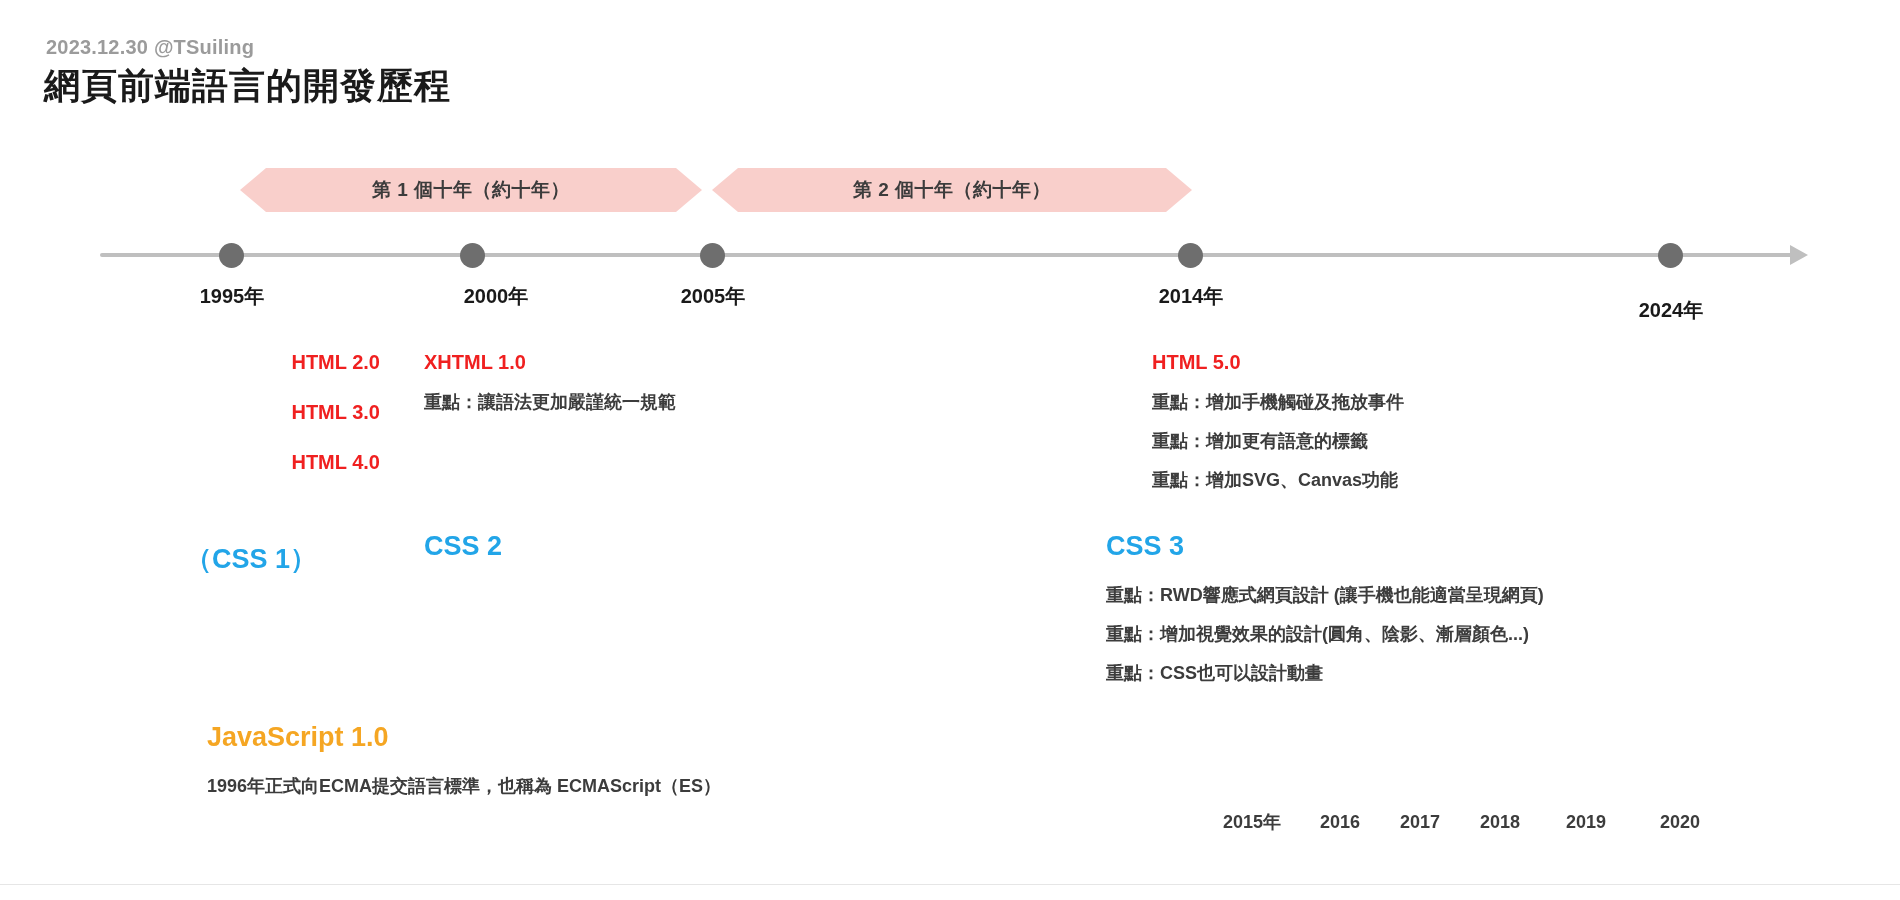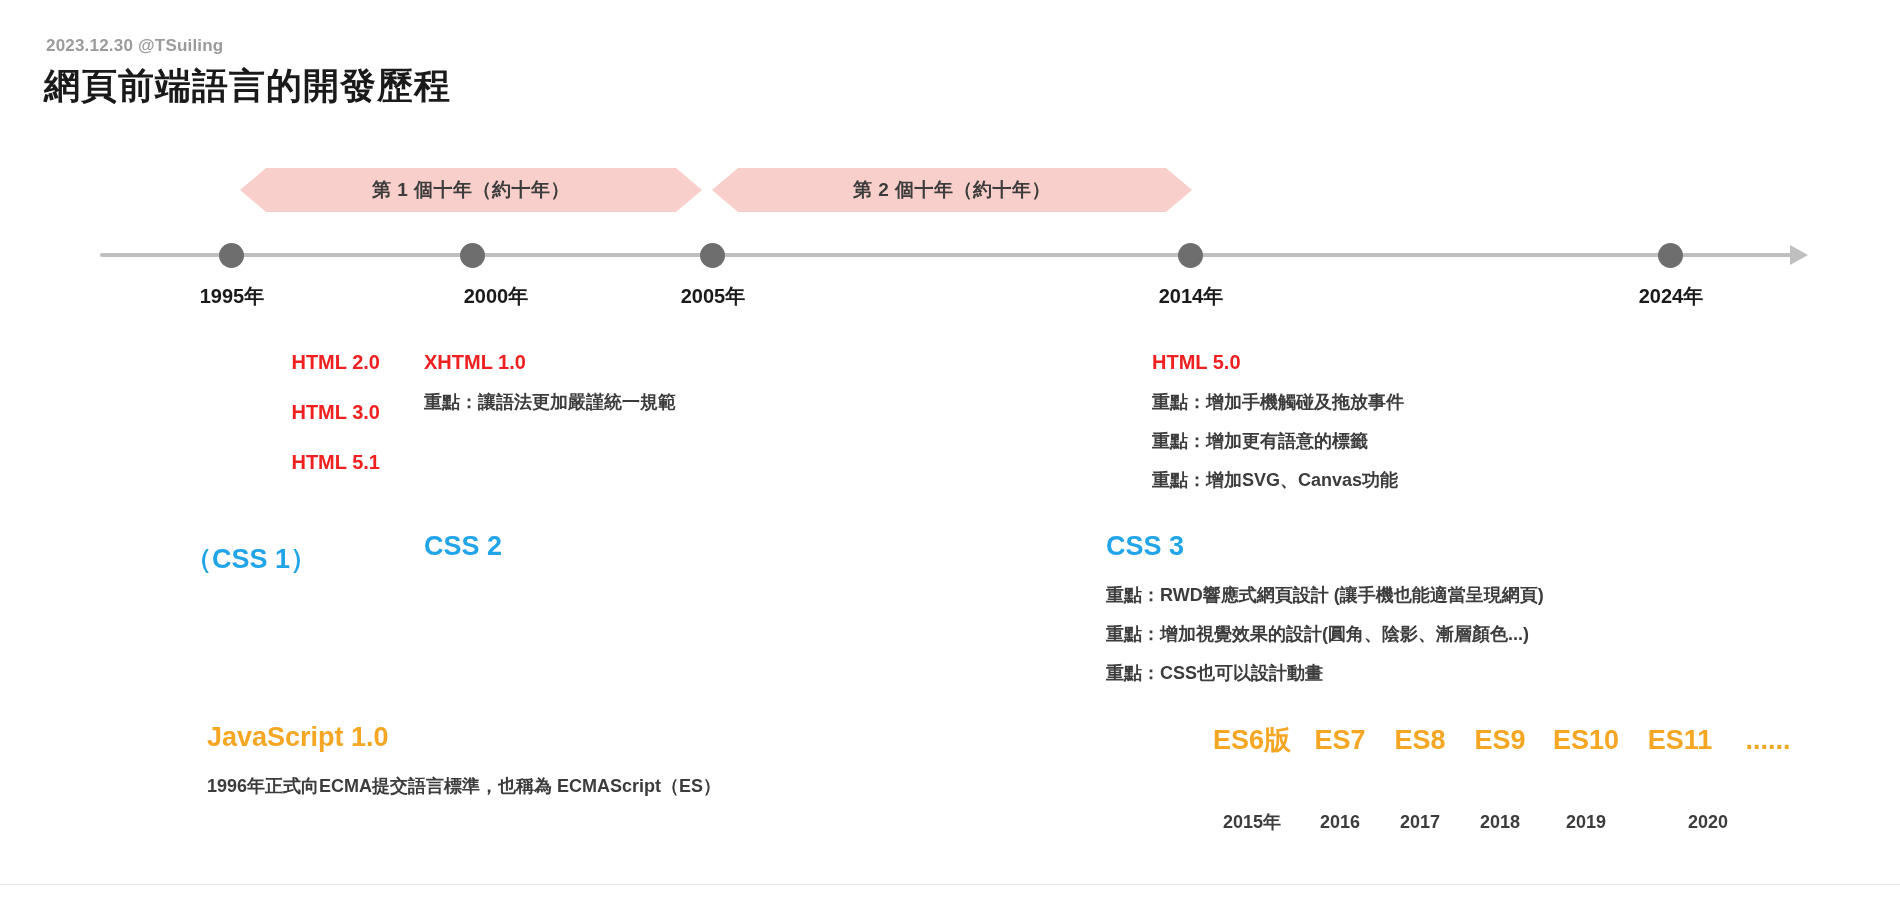--- a/index.html
+++ b/index.html
@@ -20,21 +20,21 @@
     left: 0; top: 0;
     width: 1900px;
     height: 900px;
   }
 
   
   .meta {
     position: absolute;
     left: 46px;
     top: 36px;
-    font-size: 17px;
+    font-size: 20px;
     color: #9b9b9b;
     font-weight: bold;
     letter-spacing: 0.2px;
   }
   .meta .handle { color: #9b9b9b; }
   .title {
     position: absolute;
     left: 44px;
     top: 62px;
     font-size: 36px;
@@ -208,26 +208,26 @@
   <div class="dot" style="left:219px;"></div>
   <div class="dot" style="left:460px;"></div>
   <div class="dot" style="left:700px;"></div>
   <div class="dot" style="left:1178px;"></div>
   <div class="dot" style="left:1658px;"></div>
 
   <div class="yr" style="left:232px;">1995年</div>
   <div class="yr" style="left:496px;">2000年</div>
   <div class="yr" style="left:713px;">2005年</div>
   <div class="yr" style="left:1191px;">2014年</div>
-  <div class="yr" style="left:1671px;">2024年</div>
+  <div class="yr" style="left:1671px;margin-top:14px;">2024年</div>
 
   <div class="blk h-html right-align" style="left:120px; top:337px; width:260px;">
     <div>HTML 2.0</div>
     <div>HTML 3.0</div>
-    <div>HTML 5.1</div>
+    <div>HTML 4.0</div>
   </div>
 
   <div class="blk h-html" style="left:424px; top:337px;">XHTML 1.0</div>
   <div class="blk note" style="left:424px; top:383px;">重點：讓語法更加嚴謹統一規範</div>
 
   <div class="blk h-html" style="left:1152px; top:337px;">HTML 5.0</div>
   <div class="blk note" style="left:1152px; top:383px;">
     <div>重點：增加手機觸碰及拖放事件</div>
     <div>重點：增加更有語意的標籤</div>
     <div>重點：增加SVG、Canvas功能</div>
@@ -239,33 +239,24 @@
   <div class="blk h-css" style="left:1106px; top:531px;">CSS 3</div>
   <div class="blk note" style="left:1106px; top:576px;">
     <div>重點：RWD響應式網頁設計 (讓手機也能適當呈現網頁)</div>
     <div>重點：增加視覺效果的設計(圓角、陰影、漸層顏色...)</div>
     <div>重點：CSS也可以設計動畫</div>
   </div>
 
   <div class="blk h-js" style="left:207px; top:722px;">JavaScript 1.0</div>
   <div class="blk note-sm" style="left:207px; top:774px;">1996年正式向ECMA提交語言標準，也稱為 ECMAScript（ES）</div>
 
-  <div class="es-row" style="left:1204px; top:722px;">
-    <div class="es" style="width:96px;">ES6版</div>
-    <div class="es" style="width:80px;">ES7</div>
-    <div class="es" style="width:80px;">ES8</div>
-    <div class="es" style="width:80px;">ES9</div>
-    <div class="es" style="width:92px;">ES10</div>
-    <div class="es" style="width:96px;">ES11</div>
-    <div class="es" style="width:80px;">......</div>
-  </div>
 
   <div class="es-years" style="left:1204px; top:768px;">
     <div class="ey" style="width:96px;">2015年</div>
     <div class="ey" style="width:80px;">2016</div>
     <div class="ey" style="width:80px;">2017</div>
     <div class="ey" style="width:80px;margin-top:44px;">2018</div>
     <div class="ey" style="width:92px;">2019</div>
-    <div class="ey" style="width:96px;text-align:right;">2020</div>
+    <div class="ey" style="width:96px;">2020</div>
   </div>
 
   <div class="bottom-rule"></div>
 </div>
 
 </body></html>

